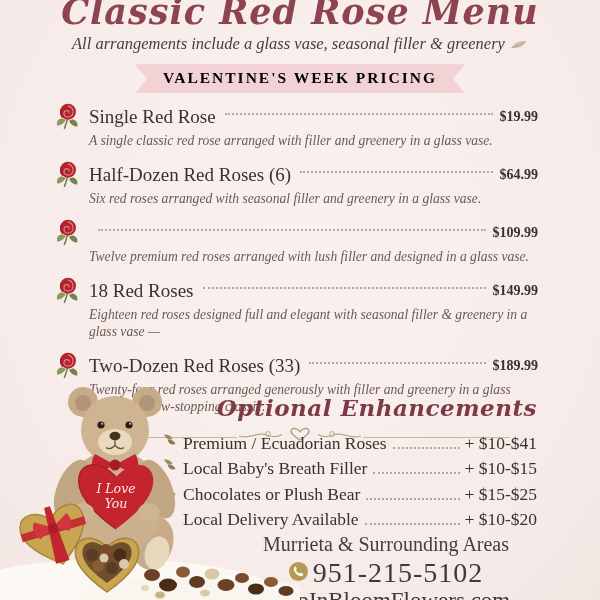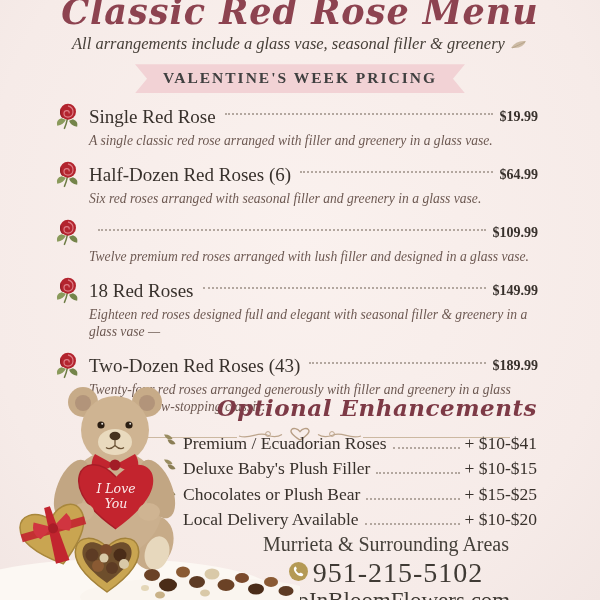--- a/index.html
+++ b/index.html
@@ -17,21 +17,21 @@
   .title{
     font-family:"DejaVu Serif","Liberation Serif",serif;
     font-style:italic;font-weight:600;
     font-size:35px;line-height:38px;margin:0;
     color:#8d4350;letter-spacing:1px;
   }
   .subtitle-row{margin-top:3px;font-style:italic;font-size:16.5px;color:#474039;}
   .subtitle-row .leaf{vertical-align:middle;margin-left:5px;}
   .ribbon{
     display:inline-block;margin-top:9px;
-    background:#f2d2d5;color:#404040;
+    background:#f2d2d5;color:#000000;
     font-size:15.5px;font-weight:bold;letter-spacing:2px;
     padding:5px 28px 6px;
     clip-path:polygon(0 0,100% 0,calc(100% - 12px) 50%,100% 100%,0 100%,12px 50%);
   }
   
   .menu{margin:9px 62px 0 55px;}
   .menu-item{margin-bottom:11px;}
   .item-row{display:flex;align-items:center;}
   .rose{flex:0 0 auto;margin:0 8px -3px 0;}
   .item-name{font-size:19px;line-height:22px;color:#38312c;white-space:nowrap;}
@@ -160,21 +160,21 @@
     <div class="menu-item">
       <div class="item-row">
         <span class="rose"><svg width="26" height="28" viewBox="0 0 24 26">
               <path d="M6 15 Q0.5 16.5 2 22 Q8 21 10 16.5 Z" fill="#8a9a5b"></path>
               <path d="M16.5 16 Q22 18 20.5 23 Q14.5 22 13 17.5 Z" fill="#74844a"></path>
               <path d="M11.5 15.5 Q10.5 20.5 8.5 25" stroke="#6d7c45" stroke-width="1.4" fill="none"></path>
               <circle cx="12" cy="9" r="7.4" fill="#b3242e"></circle>
               <path d="M12 3.6 Q17.2 5 16.6 10 Q16 14 12 14 Q8.2 14 8.3 10.6 Q8.4 7.9 11 8 Q13.6 8.1 13 10.6" stroke="#de7f88" stroke-width="1.1" fill="none"></path>
               <path d="M5.6 7.2 Q4.2 11.6 7 14.6" stroke="#8f1b24" stroke-width="1" fill="none"></path>
             </svg></span>
-        <span class="item-name">Two-Dozen Red Roses (43)</span>
+        <span class="item-name">Two-Dozen Red Roses (33)</span>
         <span class="leader"></span>
         <span class="item-price">$189.99</span>
       </div>
       <div class="item-desc">Twenty-four red roses arranged generously with filler and greenery in a glass vase — a show-stopping classic.</div>
     </div>
 
   </main>
 
   <div class="divider">
     <span class="line"></span>
@@ -200,21 +200,21 @@
         <span class="enh-label">Premium / Ecuadorian Roses</span>
         <span class="enh-leader"></span>
         <span class="enh-price">+ $10-$41</span>
       </div>
 
       <div class="enh-row">
         <span class="leaf-bullet"><svg width="14" height="13" viewBox="0 0 14 13">
               <path d="M1 1.5 Q7.5 1 9.5 6 Q4 8 1 1.5 Z" fill="#998c60"></path>
               <path d="M4.5 6.5 Q10.5 6 12.5 11 Q6.5 13 4.5 6.5 Z" fill="#8a7d55"></path>
             </svg></span>
-        <span class="enh-label">Deluxe Baby's Plush Filler</span>
+        <span class="enh-label">Local Baby's Breath Filler</span>
         <span class="enh-leader"></span>
         <span class="enh-price">+ $10-$15</span>
       </div>
 
       <div class="enh-row">
         <span class="leaf-bullet"><svg width="14" height="13" viewBox="0 0 14 13">
               <path d="M1 1.5 Q7.5 1 9.5 6 Q4 8 1 1.5 Z" fill="#998c60"></path>
               <path d="M4.5 6.5 Q10.5 6 12.5 11 Q6.5 13 4.5 6.5 Z" fill="#8a7d55"></path>
             </svg></span>
         <span class="enh-label">Chocolates or Plush Bear</span>

